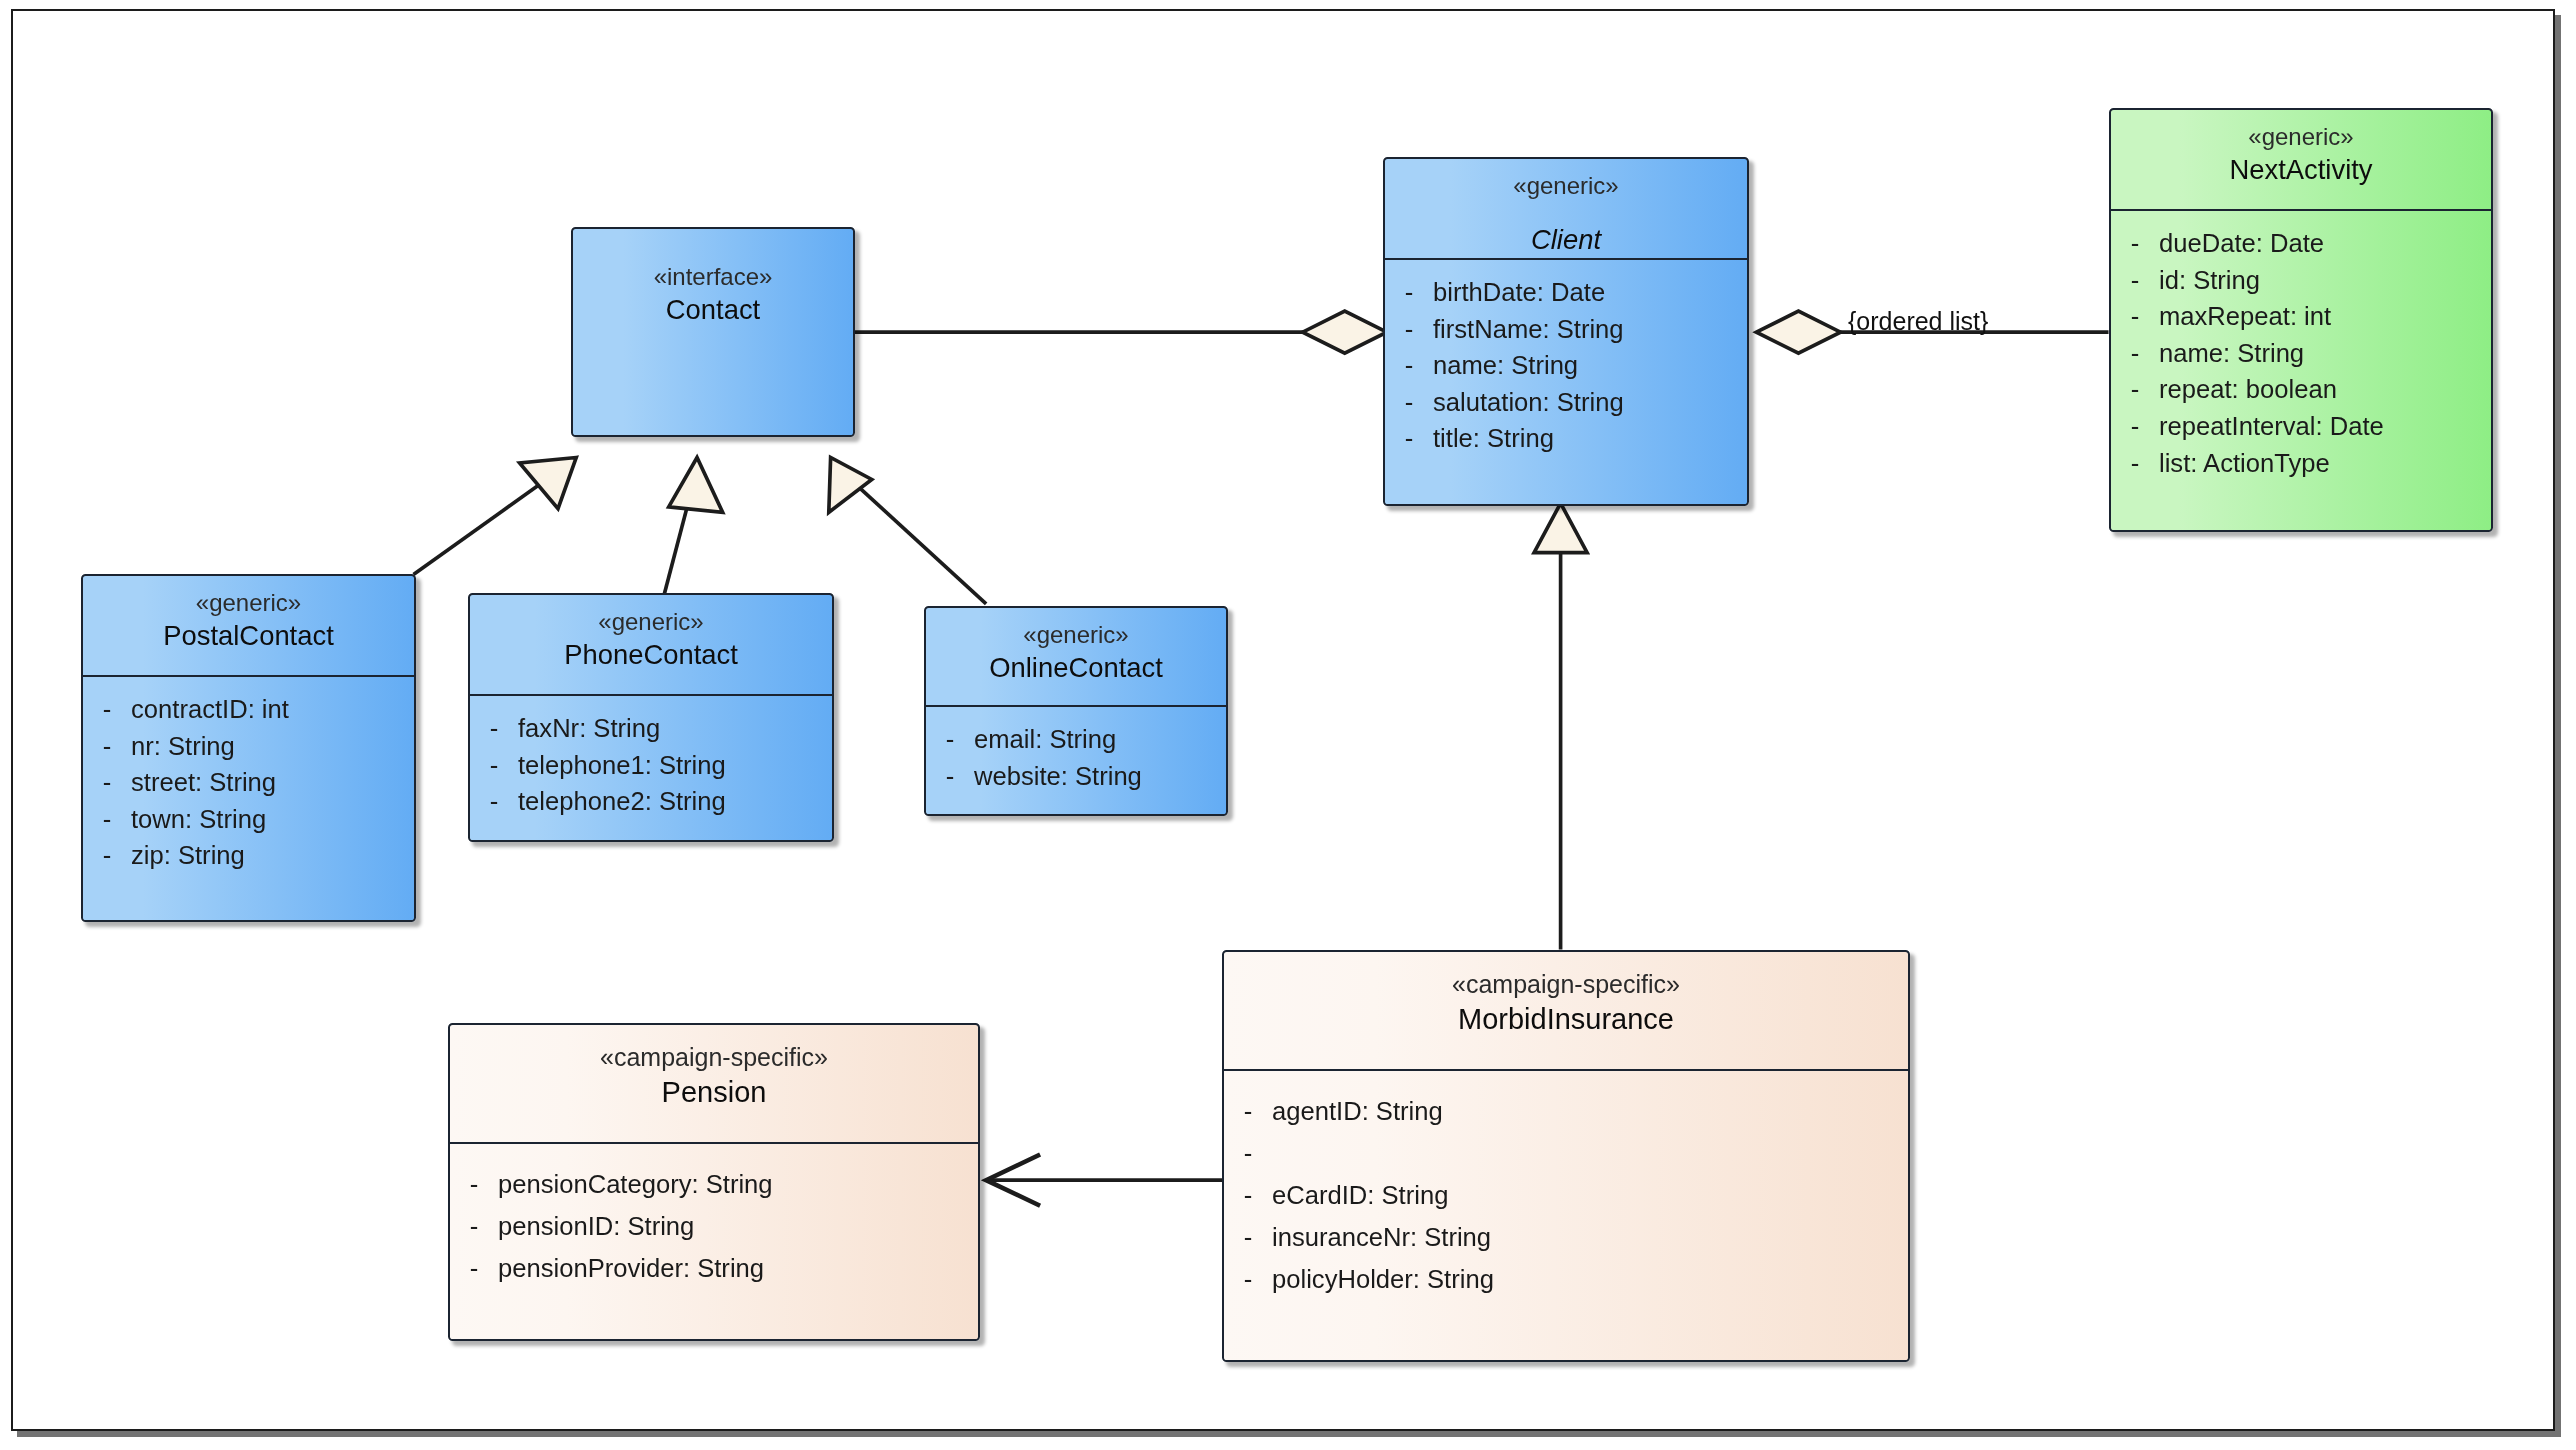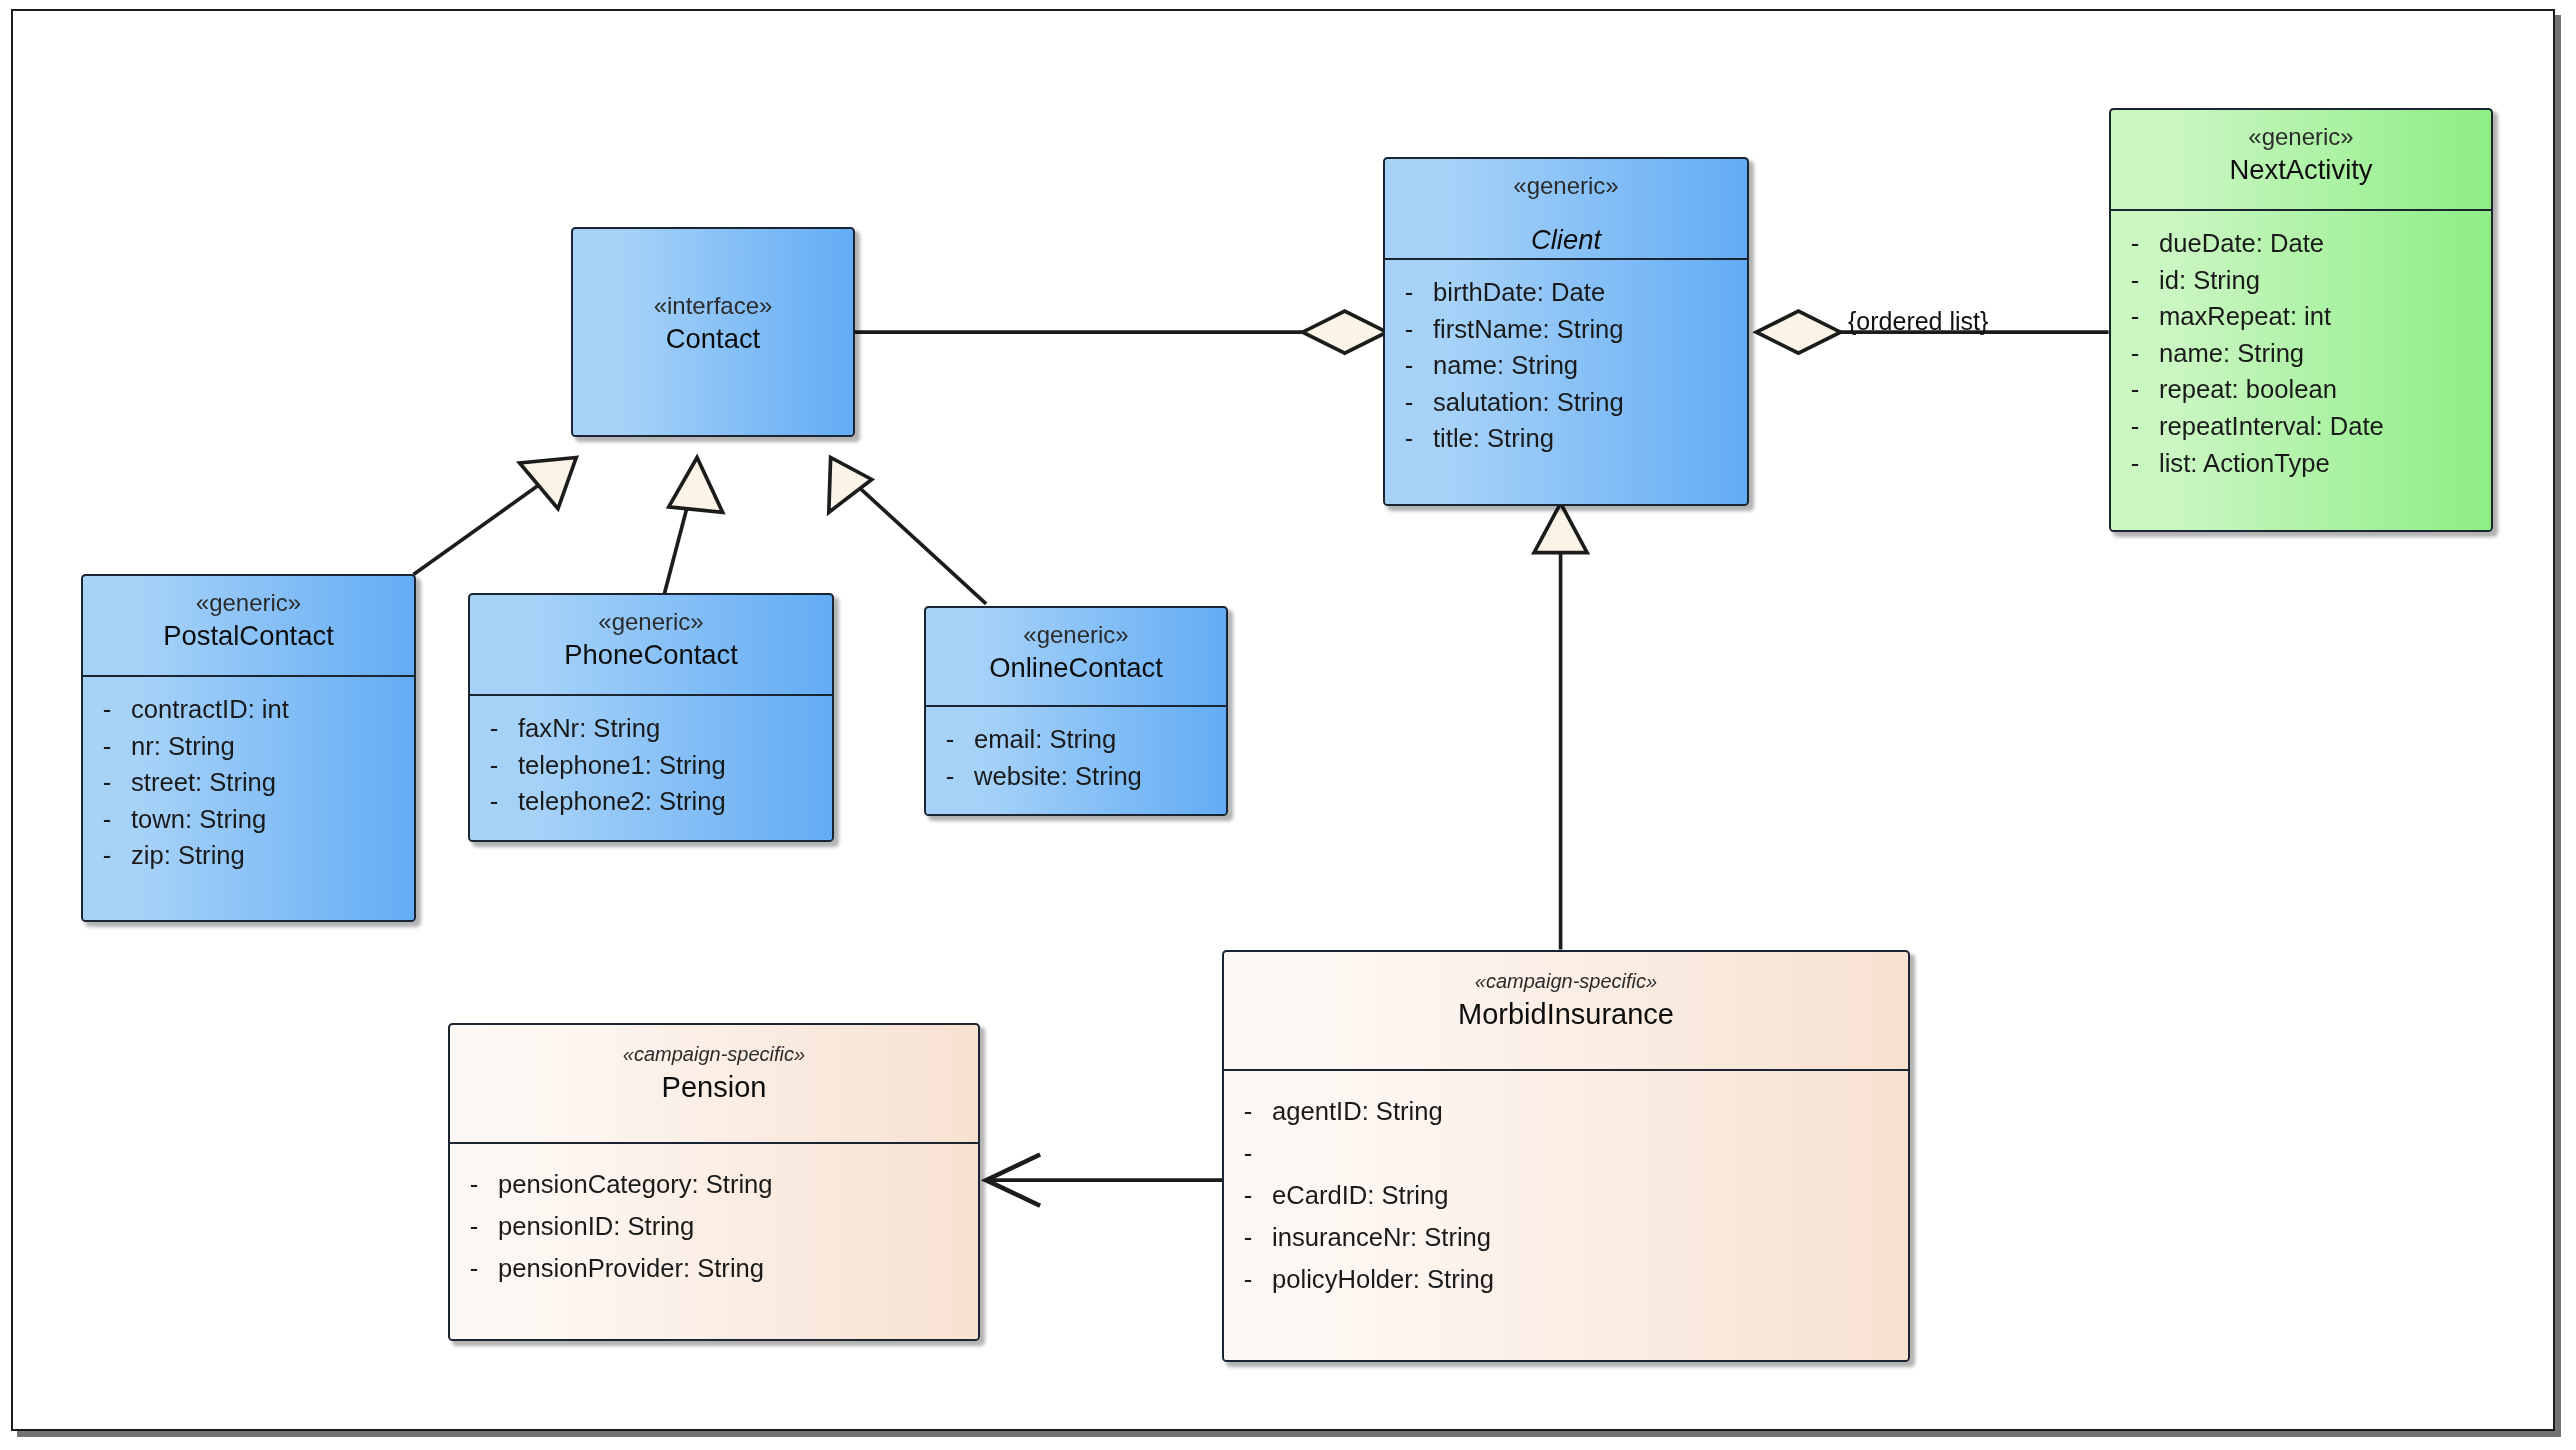--- a/index.html
+++ b/index.html
@@ -90,21 +90,21 @@
     padding: 12.8px 9.1px 11px 9.1px;
     box-sizing: border-box;
   }
   .node-header.with-divider { border-bottom: 2.7px solid #1b2431; }
   .stereotype {
     font-size: 24px;
     color: #2b2b2b;
     line-height: 1.18;
     white-space: nowrap;
   }
-  .stereotype.big { font-size: 20px; font-style: italic; }
+  .stereotype.big { font-size: 25px; }
   .classname {
     font-size: 27.4px;
     color: #0d0d0d;
     line-height: 1.2;
     white-space: nowrap;
     margin-top: 2.7px;
     text-align: center;
   }
   .classname.italic { font-style: italic; margin-top: 24px; }
   .classname.bold   { font-weight: normal; font-size: 29px; }
@@ -182,21 +182,21 @@
      Pension (directed association, open arrowhead) --&gt;
     <g>
       <line x1="1336" y1="1290" x2="1080" y2="1290" stroke="#1c1c1c" stroke-width="4"></line>
       <polyline points="1137,1262 1078,1290 1137,1318" fill="none" stroke="#1c1c1c" stroke-width="5"></polyline>
     </g>
   </svg>
 
   <span class="edge-label" style="left:1848px; top:279px;">{ordered list}</span>
 
   <div class="node blue" style="left:571px; top:227px; width:284px; height:210px;">
-    <div class="node-header" style="padding-top:34px;margin-top:29px;">
+    <div class="node-header" style="padding-top:34px;">
       <div class="stereotype">«interface»</div>
       <div class="classname">Contact</div>
     </div>
     <div class="node-body-empty"></div>
   </div>
 
   <div class="node blue" style="left:1383px; top:157px; width:366px; height:349px;">
     <div class="node-header with-divider" style="height:101px;">
       <div class="stereotype">«generic»</div>
       <div class="classname italic">Client</div>

